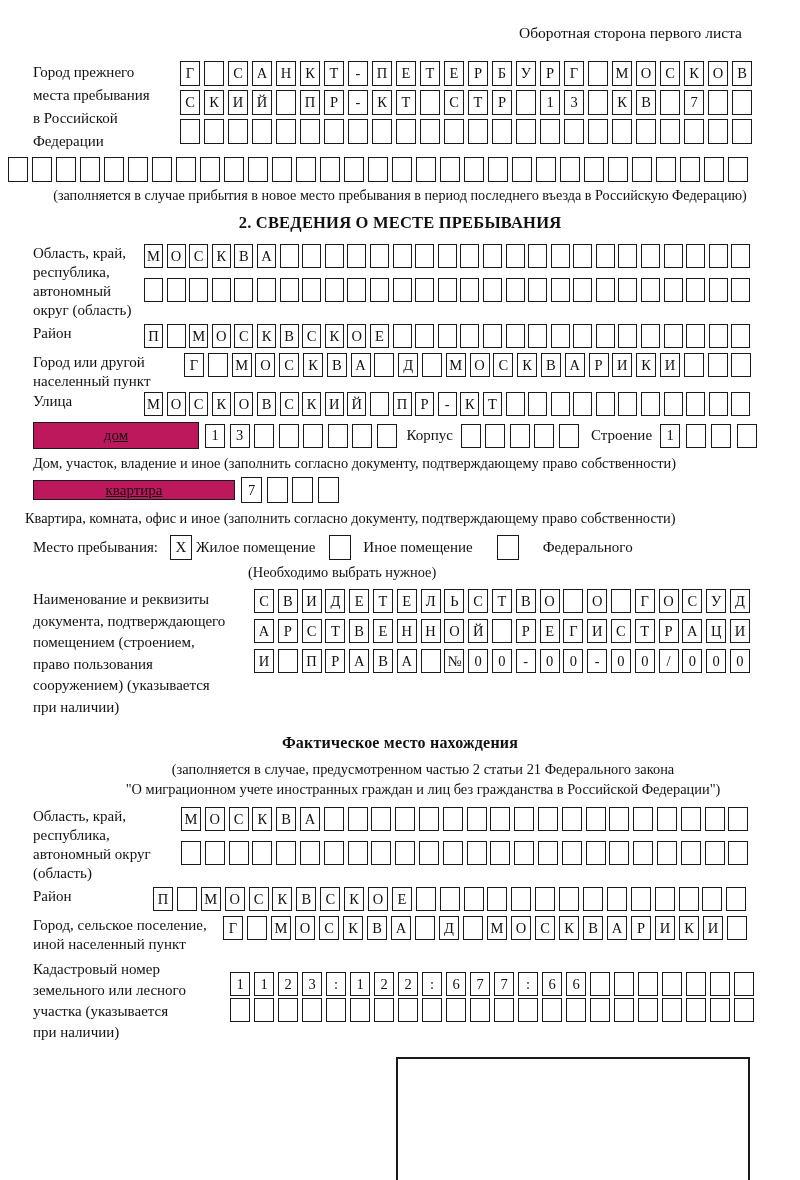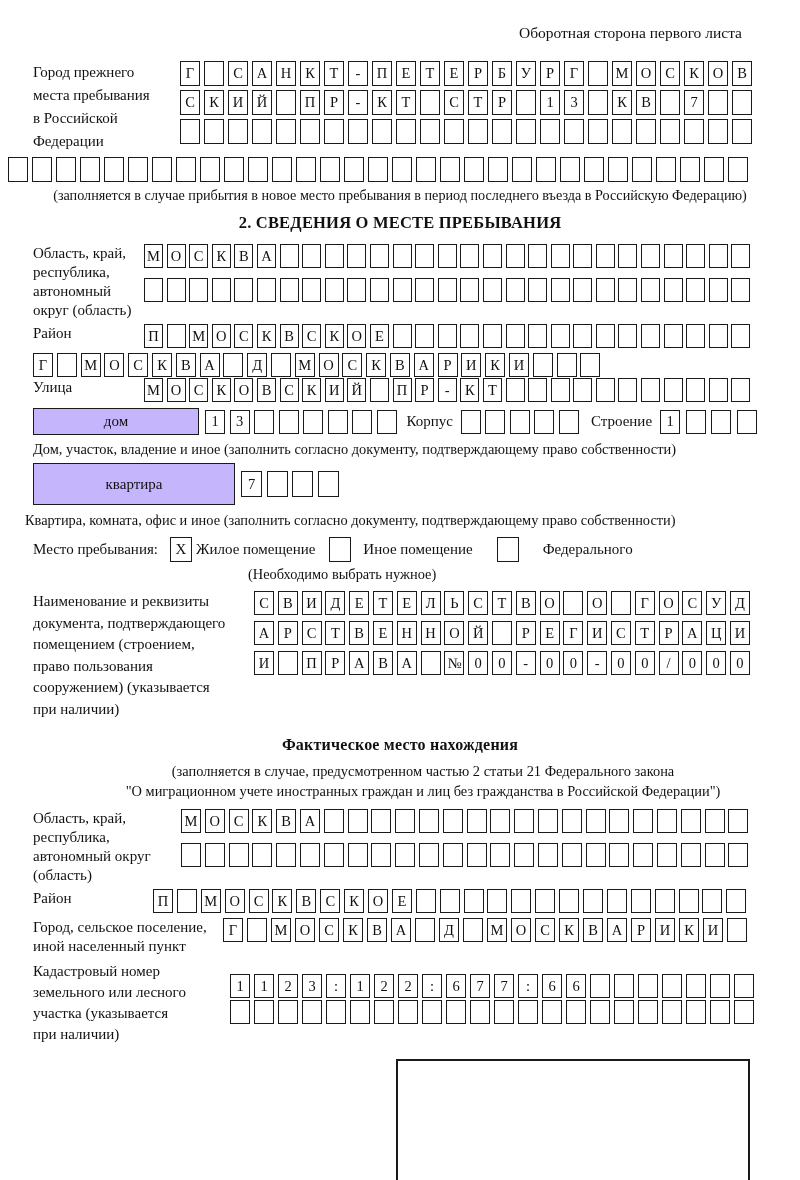--- a/index.html
+++ b/index.html
@@ -25,21 +25,21 @@
     font-size: 14.5px; flex: none; background: #fff;
   }
   .rowstack { display: flex; flex-direction: column; }
 
   .center-note { text-align: center; font-size: 14.2px; margin-top: 5px; }
   .sec-title { text-align: center; font-weight: bold; font-size: 16.5px; margin-top: 9px; letter-spacing: .2px; }
 
   .widebox {
     border: 1.8px solid #1a1a1a; height: 27px;
     display: flex; align-items: center; justify-content: center;
-    font-size: 15px; flex: none; background:#c4b5fd;
+    font-size: 15px; flex: none; background:#be185d;text-decoration:underline;
   }
   .chk { width: 22px; height: 25px; font-size: 15px; }
 
   .stamp-wrap { margin: 14px 0 0 377px; width: 392px; }
   .stamp-box { width: 354px; height: 174px; border: 2px solid #1a1a1a; margin: 0 auto; }
   .note-lines { text-align: center; font-size: 14.4px; line-height: 20px; padding-left: 46px; }
 </style>
 </head>
 <body>
 
@@ -266,20 +266,24 @@
       <span class="cell"></span>
       <span class="cell"></span>
       <span class="cell"></span>
       <span class="cell"></span>
       <span class="cell"></span>
       <span class="cell"></span>
     </div>
 </div>
 
 <div class="frow" style="margin:5px 0 0 33px">
+  <div class="flabel" style="width:151px">
+    <div>Город или другой</div>
+    <div>населенный пункт</div>
+  </div>
   <div class="cells" style="--w:20px;--g:3.8px">
       <span class="cell">Г</span>
       <span class="cell"></span>
       <span class="cell">М</span>
       <span class="cell">О</span>
       <span class="cell">С</span>
       <span class="cell">К</span>
       <span class="cell">В</span>
       <span class="cell">А</span>
       <span class="cell"></span>
@@ -358,21 +362,21 @@
   <div class="cells" style="--w:20px;--g:5.5px">
       <span class="cell">1</span>
       <span class="cell"></span>
       <span class="cell"></span>
       <span class="cell"></span>
     </div>
 </div>
 <div class="flabel" style="margin:5px 0 0 33px;font-size:14.4px">Дом, участок, владение и иное (заполнить согласно документу, подтверждающему право собственности)</div>
 
 <div class="frow" style="margin:4px 0 0 33px; align-items:center">
-  <div class="widebox" style="width:202px;height:42px">квартира</div>
+  <div class="widebox" style="width:202px;height:20px">квартира</div>
   <div class="cells" style="--w:21px;--g:4.5px;--h:26px;margin-left:6px">
       <span class="cell">7</span>
       <span class="cell"></span>
       <span class="cell"></span>
       <span class="cell"></span>
     </div>
 </div>
 <div class="flabel" style="margin:6px 0 0 25px;font-size:14.4px">Квартира, комната, офис и иное (заполнить согласно документу, подтверждающему право собственности)</div>
 
 <div class="frow" style="margin:7px 0 0 33px; align-items:center">

